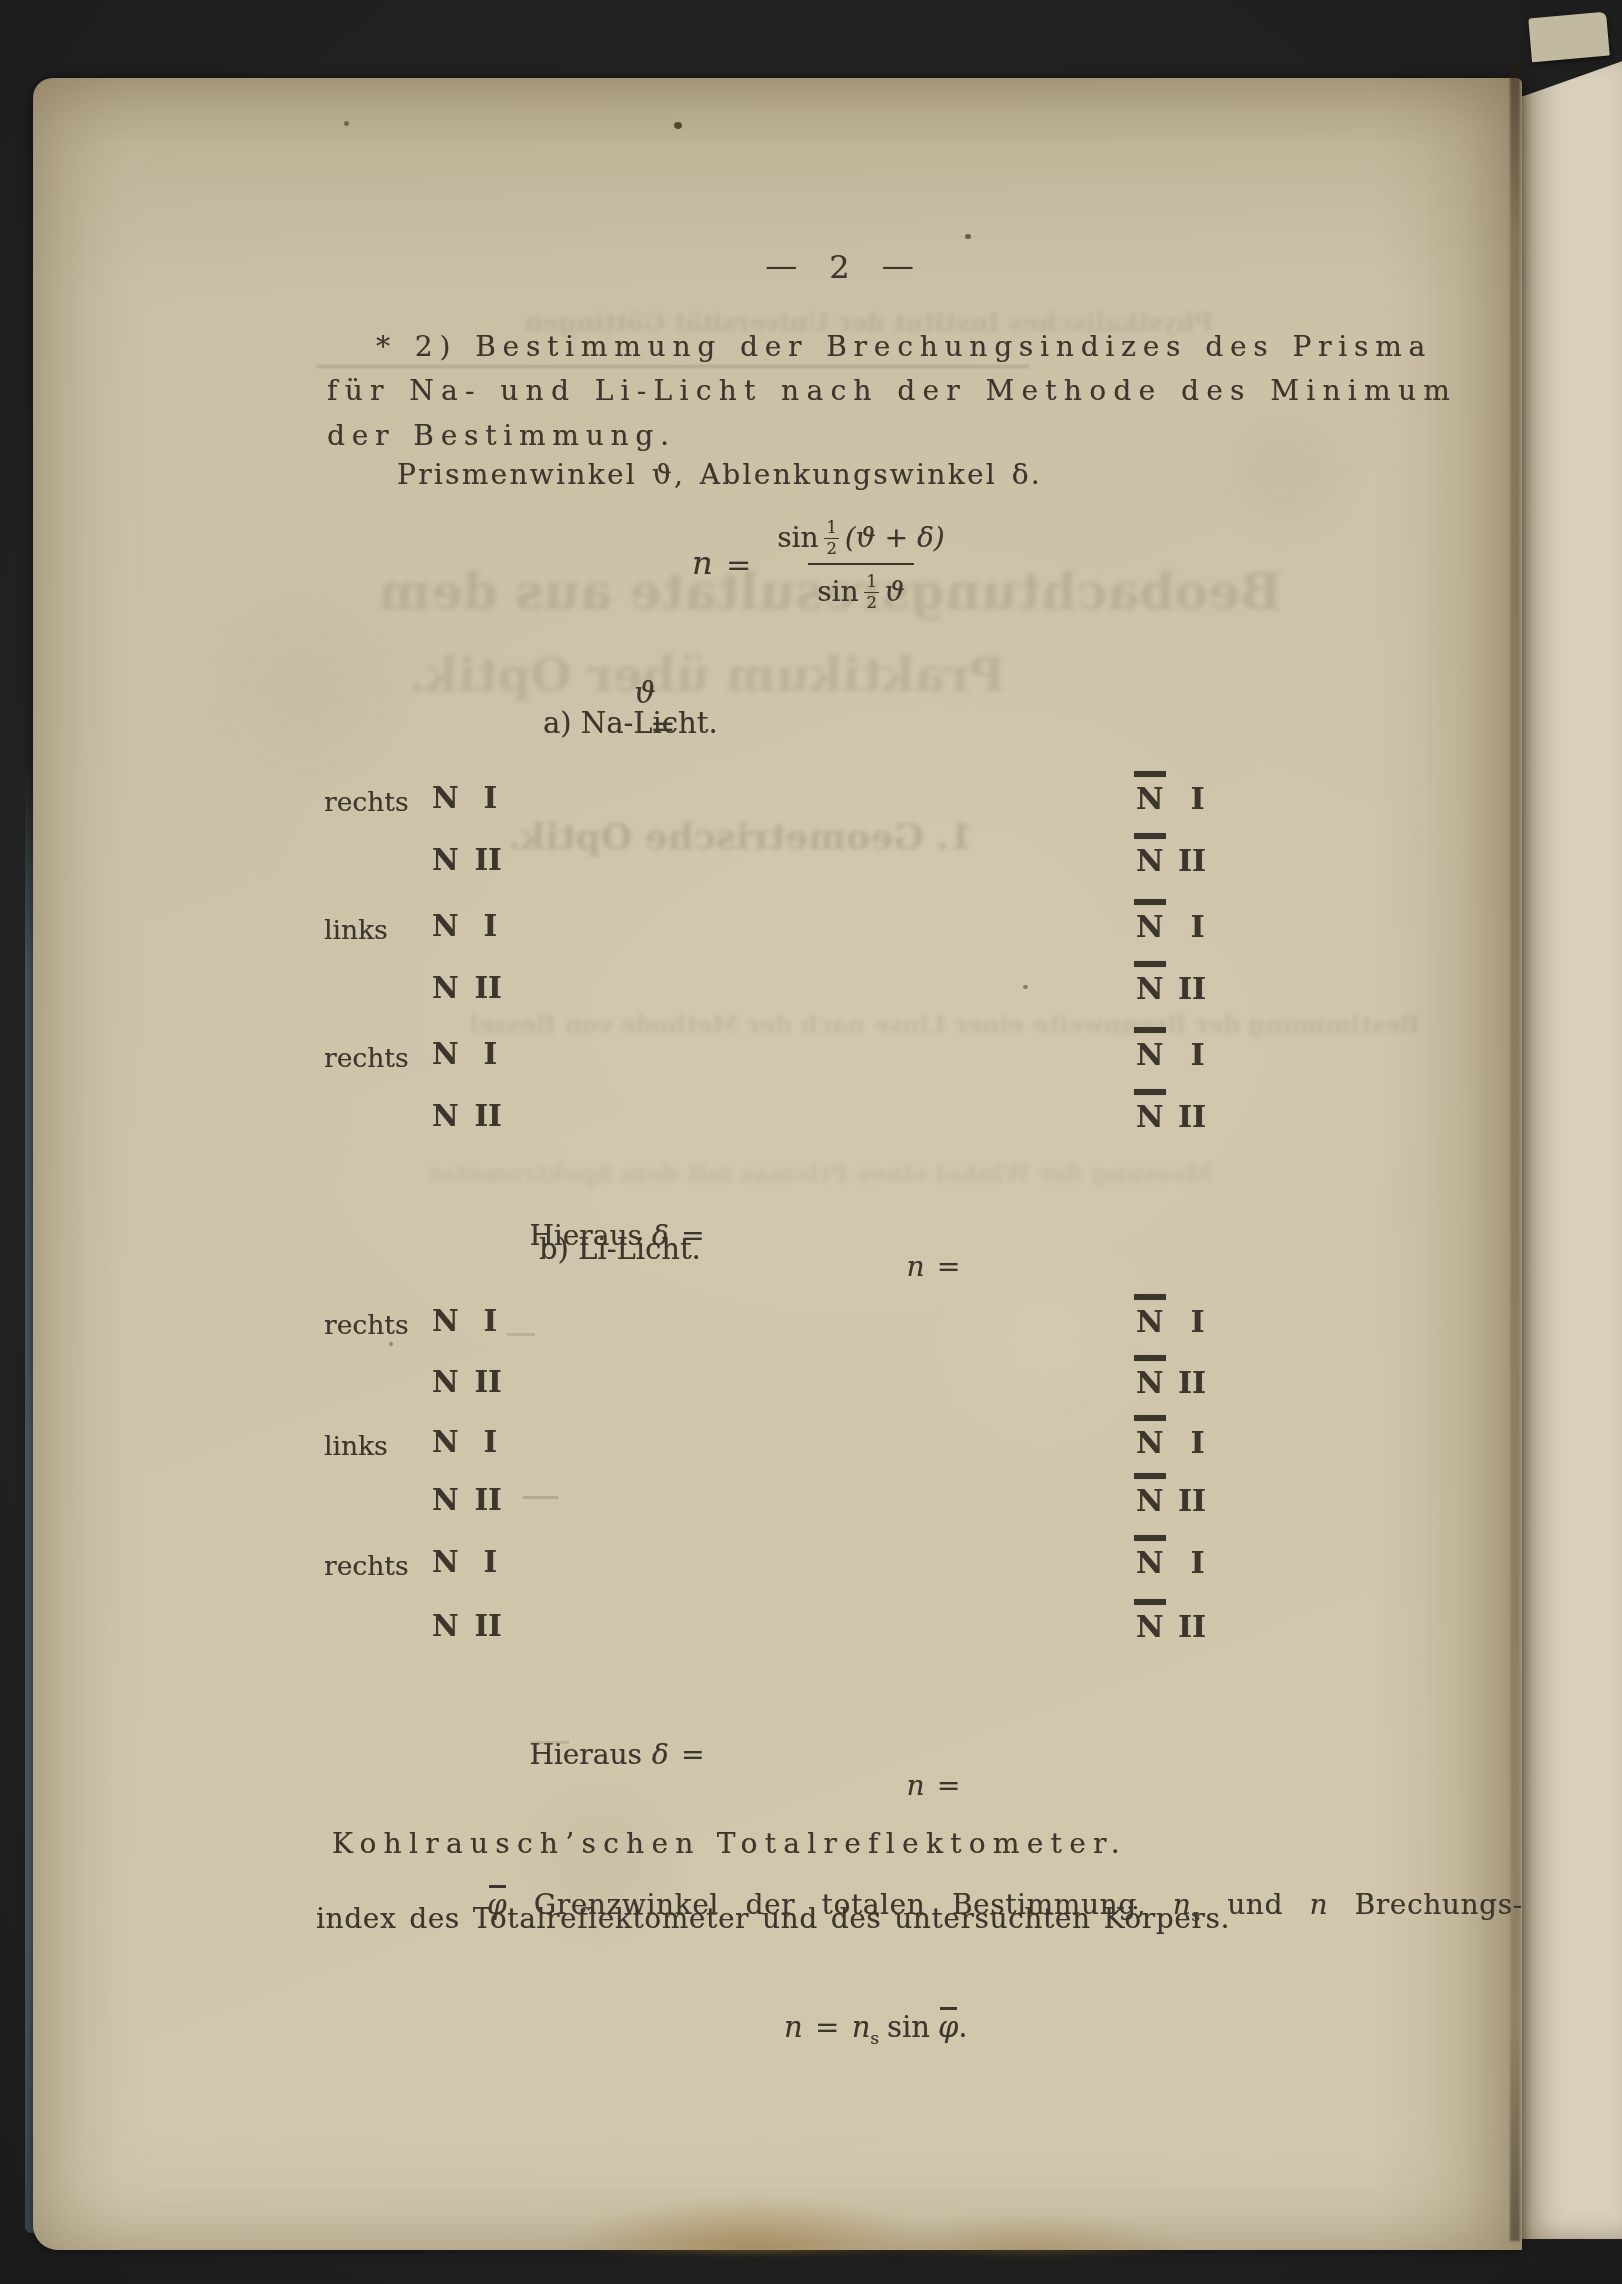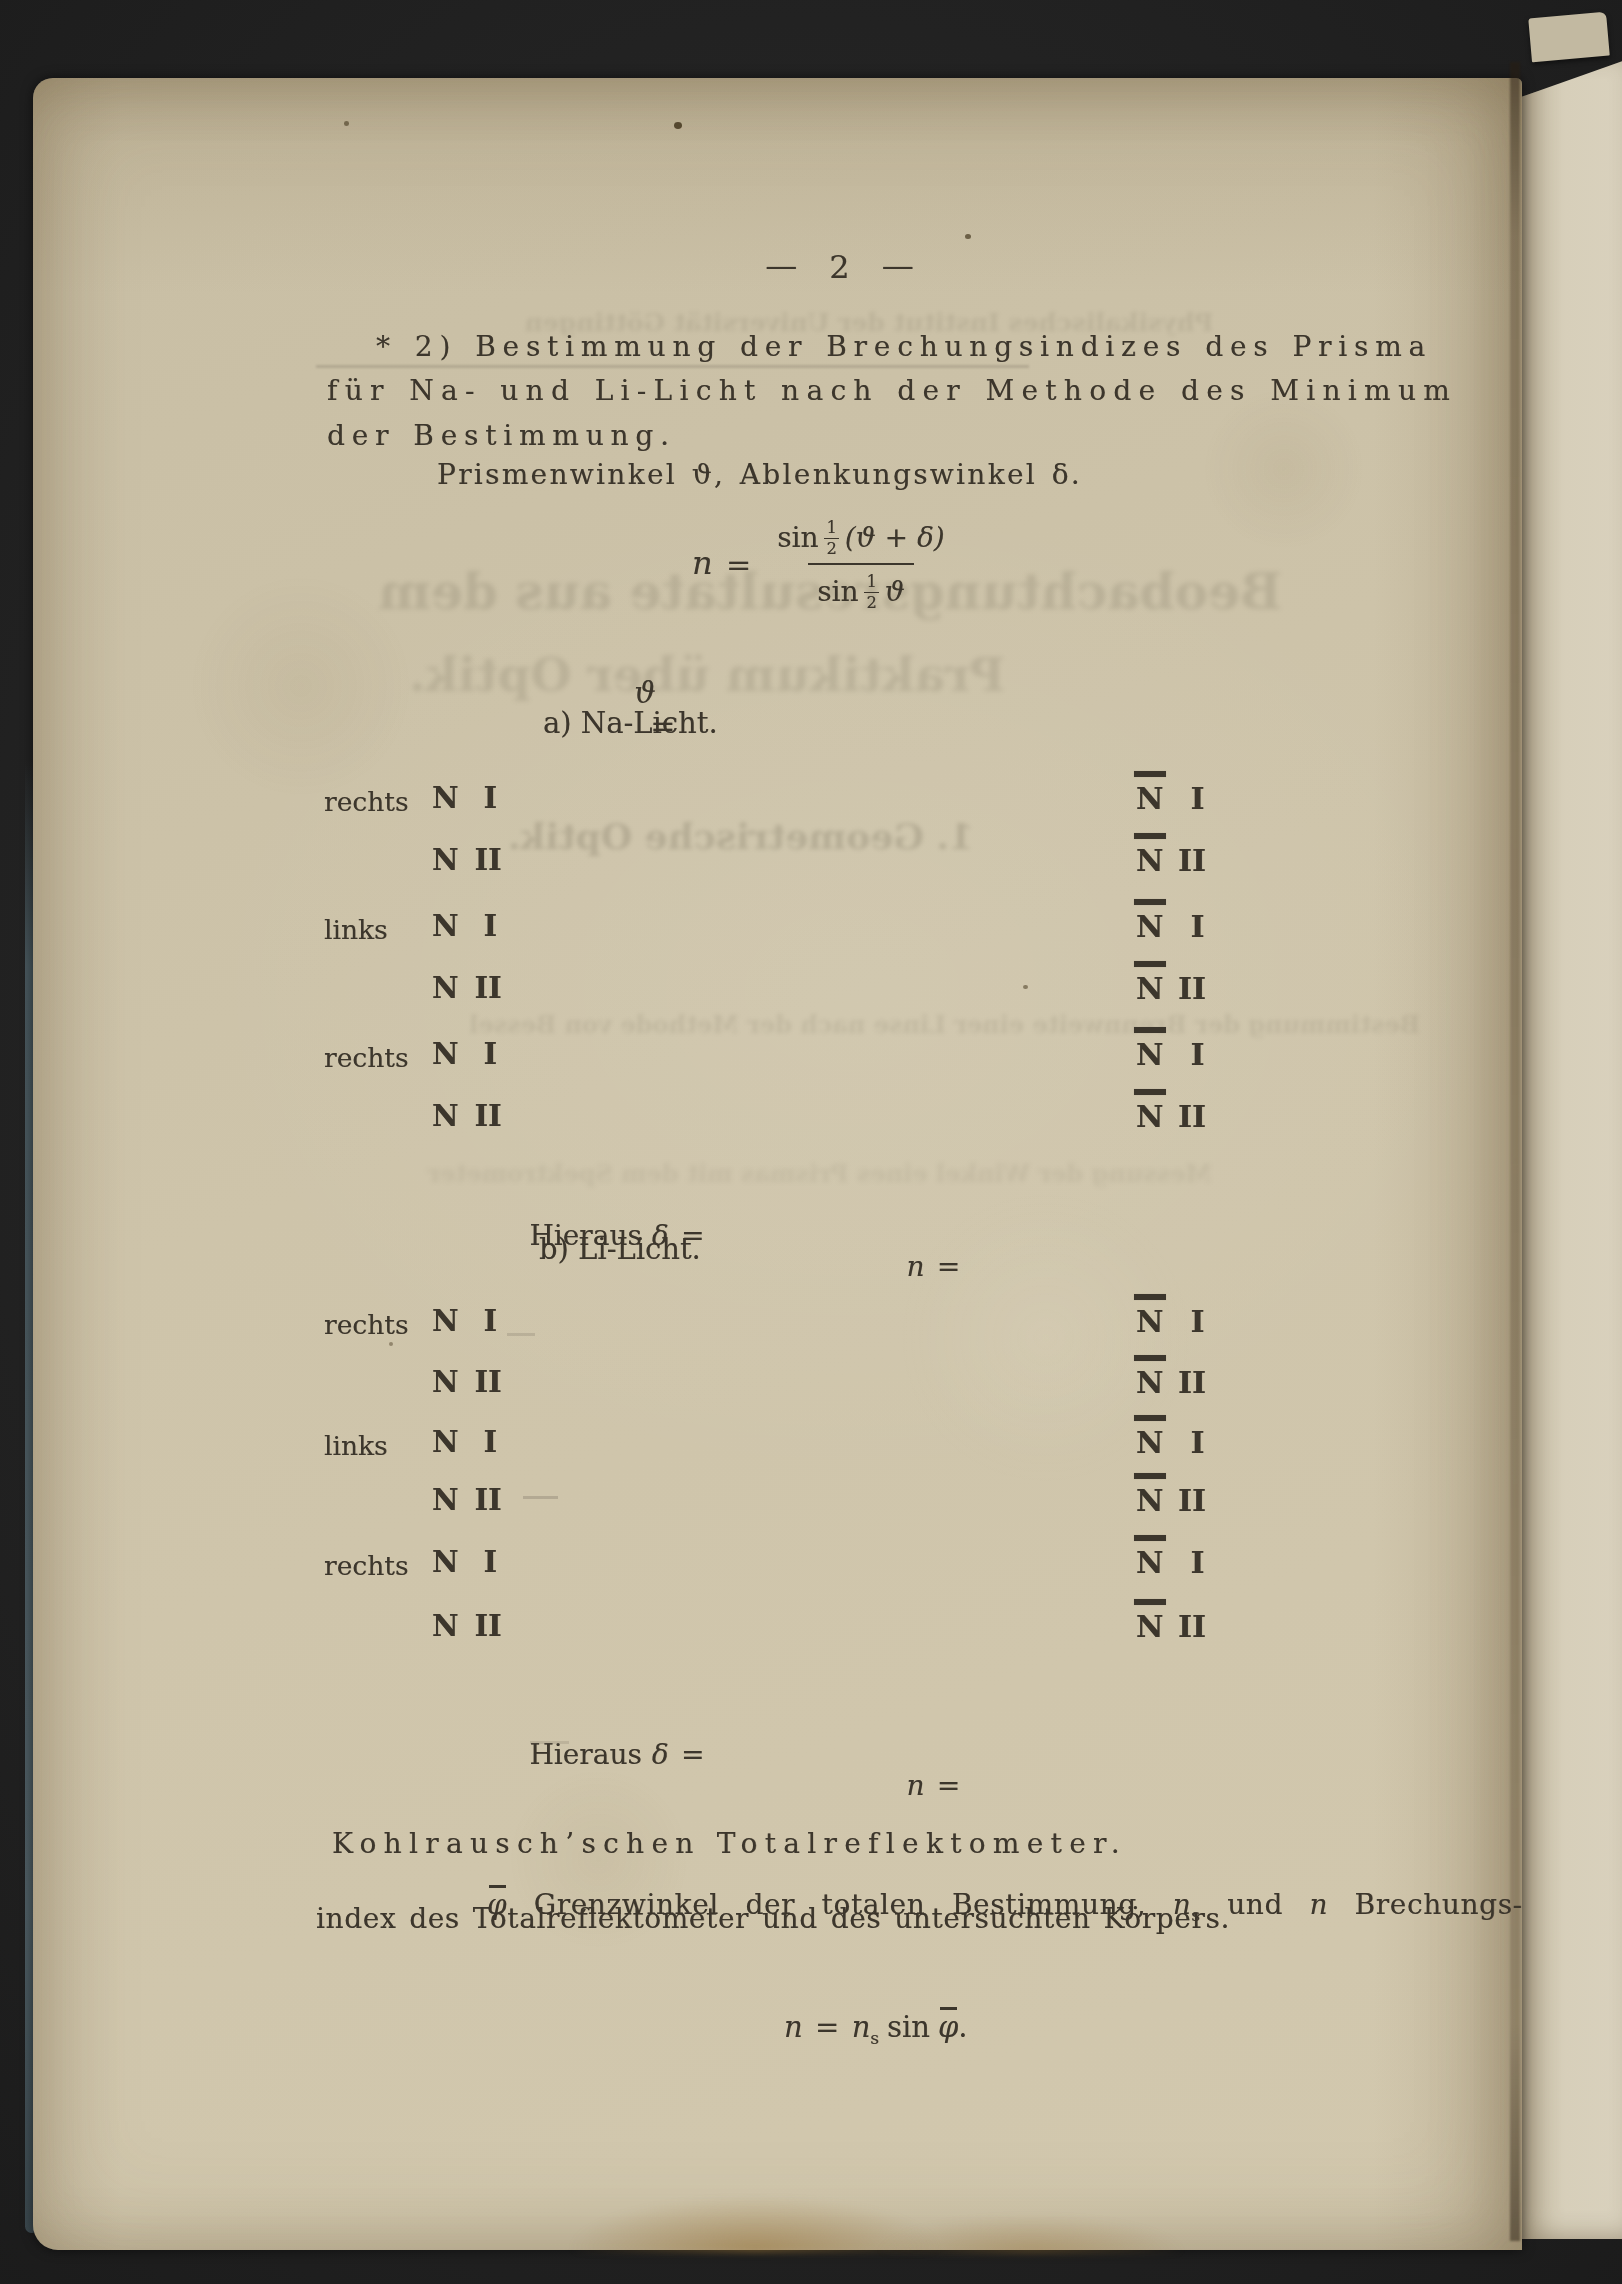--- a/index.html
+++ b/index.html
@@ -52,21 +52,21 @@
   #g5{left:535px;top:1010px;width:885px;font-size:24px;opacity:.15;filter:blur(2.3px);}
   #g6{left:485px;top:1159px;width:727px;font-size:24px;opacity:.12;filter:blur(2.8px);}
   
   .t{position:absolute;color:#3c362c;font-size:28px;line-height:1.12;white-space:pre;
     text-shadow:0.3px 0.3px 0.5px rgba(60,52,40,.45);}
   .gr{font-style:italic;}
   .sp{letter-spacing:6.8px;word-spacing:2.3px;}
   #s2h1{left:327px;top:331px;text-indent:49px;}
   #s2h2{left:327px;top:375px;letter-spacing:7.3px;}
   #s2h3{left:327px;top:420px;}
-  #intro{left:397px;top:459px;letter-spacing:2.3px;word-spacing:3.4px;margin-left:40px;}
+  #intro{left:397px;top:459px;letter-spacing:2.3px;word-spacing:3.4px;}
   #pagenum{left:758px;top:250px;width:163px;display:flex;justify-content:center;align-items:center;gap:32px;font-size:32px;}
   #pagenum .dash{position:relative;top:-2.3px;}
   #f1{left:692px;top:519px;display:flex;align-items:center;}
   #f1 .f-lhs{font-size:32px;margin-right:13.5px;}
   #f1 .f-eq{font-size:30px;margin-right:17px;}
   .frac{display:inline-flex;flex-direction:column;align-items:center;font-size:28px;}
   .frac .num{padding:0 9px 6.8px;display:inline-flex;align-items:center;}
   .frac .den{border-top:2.8px solid #3c362c;padding:8px 9px 0;display:inline-flex;align-items:center;}
   .sfrac{display:inline-flex;flex-direction:column;align-items:center;font-size:16.3px;line-height:1;
     margin:0 5.6px;position:relative;top:1.1px;font-weight:normal;}

